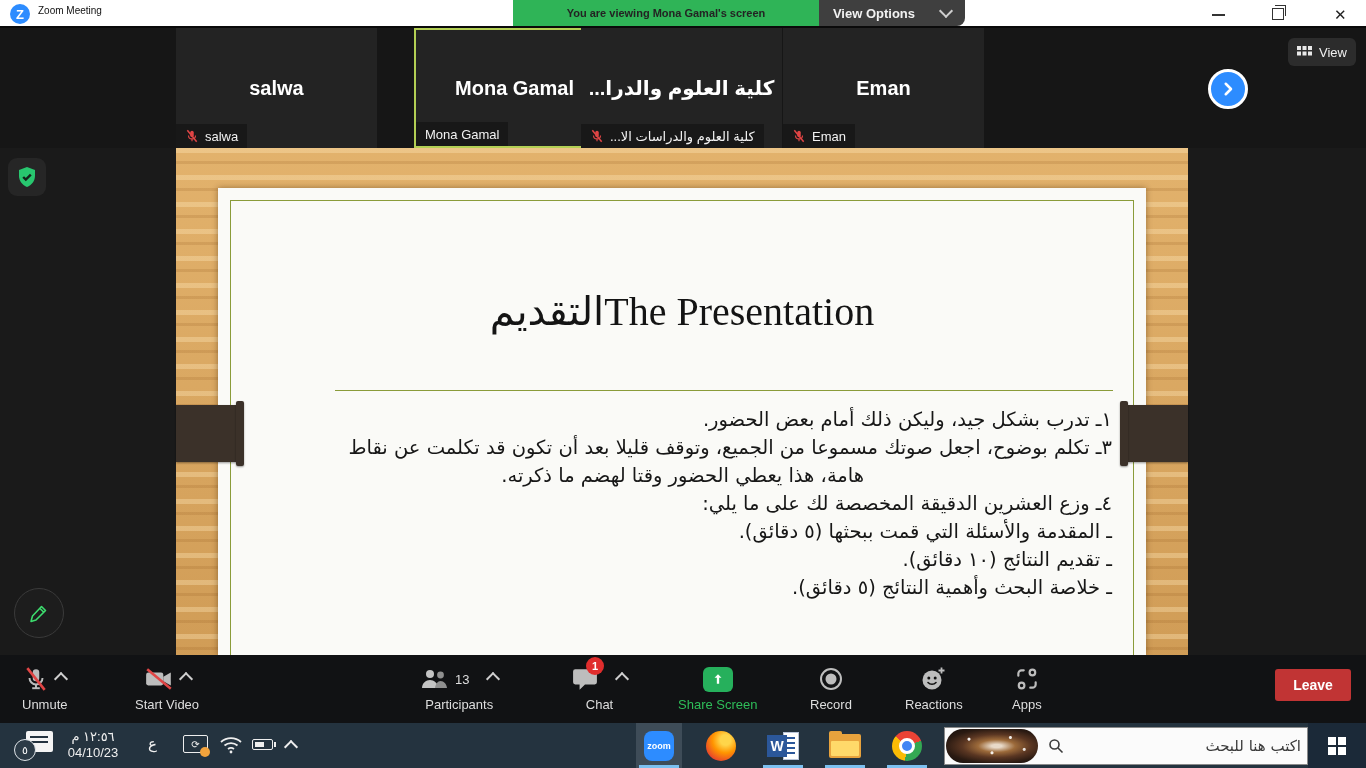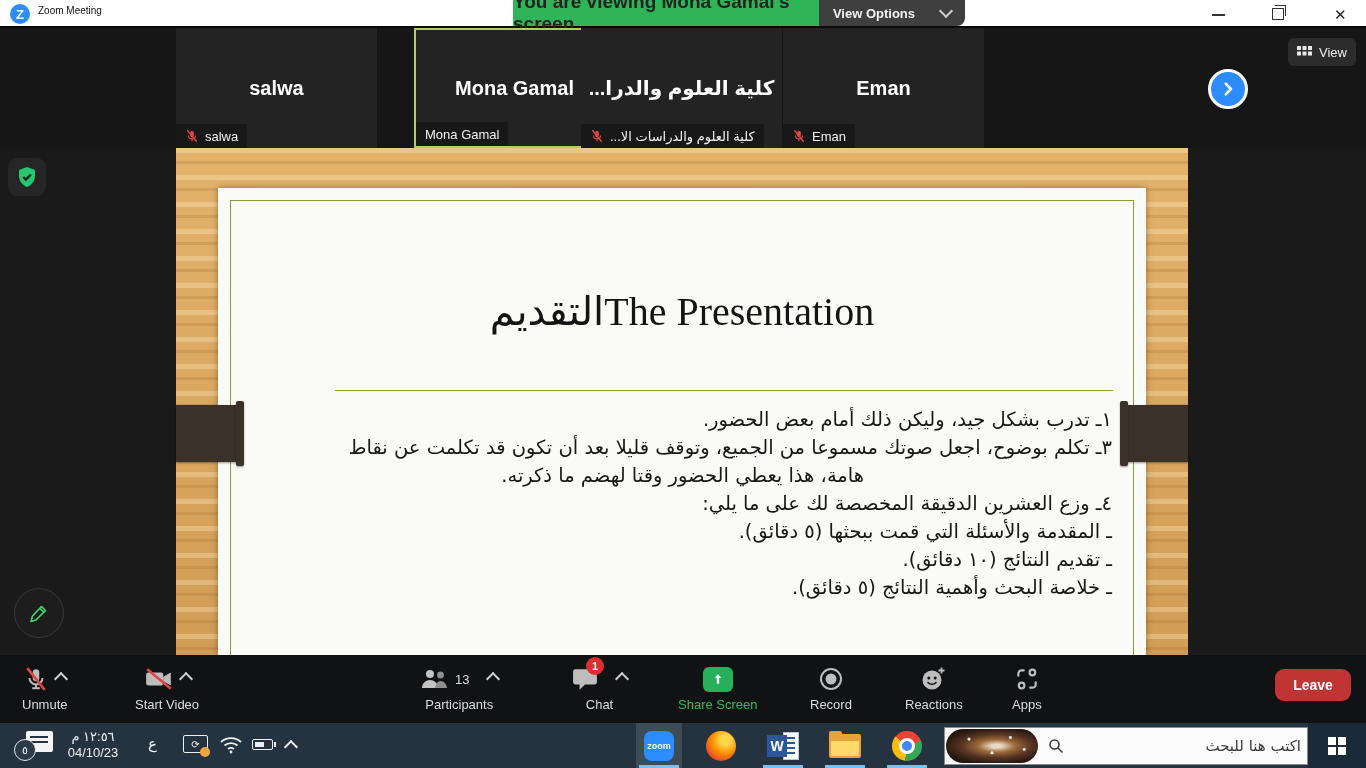--- a/index.html
+++ b/index.html
@@ -6,21 +6,21 @@
   #app{position:relative;width:1366px;height:768px;overflow:hidden;
        font-family:"Liberation Sans","DejaVu Sans",sans-serif;background:#1a1a1a;}
   .abs{position:absolute;}
 
   
   .titlebar{left:0;top:0;width:1366px;height:28px;background:#fff;border-bottom:2px solid #0a0a0a;box-sizing:border-box;}
   .zlogo{left:10px;top:4px;width:20px;height:20px;border-radius:50%;background:#2d8cff;color:#fff;
          font-weight:bold;font-size:13px;display:flex;align-items:center;justify-content:center;}
   .apptitle{left:38px;top:5px;font-size:10px;color:#111;}
   .banner{left:513px;top:0;width:306px;height:26px;background:#2fb457;color:#232323;font-weight:bold;
-          font-size:19px;display:flex;align-items:center;justify-content:center;}
+          font-size:11px;display:flex;align-items:center;justify-content:center;}
   .viewopts{left:819px;top:0;width:146px;height:26px;background:#3f3f3f;color:#f2f2f2;font-weight:bold;
             font-size:13px;display:flex;align-items:center;justify-content:center;gap:26px;border-radius:0 0 8px 0;}
   .chev{width:8px;height:8px;border-left:2px solid #cfcfcf;border-top:2px solid #cfcfcf;display:inline-block;}
   .chev.up{transform:rotate(45deg);}
   .chev.down{transform:rotate(225deg);margin-top:-4px;}
   .minbar{left:1212px;top:14px;width:13px;height:2px;background:#333;}
   .restore{left:1272px;top:8px;width:10px;height:10px;border:1.5px solid #333;}
   .restore:before{content:"";position:absolute;left:2px;top:-4px;width:10px;height:10px;border-top:1.5px solid #333;border-right:1.5px solid #333;}
   .closex{left:1334px;top:6px;font-size:15px;color:#222;}
 
@@ -80,21 +80,21 @@
   
   .toolbar{left:0;top:655px;width:1366px;height:68px;background:#111214;}
   .tbitem{display:flex;flex-direction:column;align-items:center;color:#dedede;font-size:13px;}
   .tbrow{display:flex;align-items:center;gap:7px;height:32px;}
   .tblabel{margin-top:2px;}
   .green{color:#2ebd59;}
   .sharesq{width:30px;height:25px;border-radius:6px;background:#26b05c;display:flex;align-items:center;justify-content:center;}
   .badge{position:absolute;margin-left:14px;margin-top:-26px;min-width:18px;height:18px;border-radius:9px;
          background:#e02d2d;color:#fff;font-size:11px;font-weight:bold;display:flex;align-items:center;justify-content:center;}
   .leavebtn{left:1275px;top:14px;width:76px;height:32px;background:#c13434;color:#fff;font-weight:bold;
-            font-size:14px;border-radius:9px;display:flex;align-items:center;justify-content:center;}
+            font-size:14px;border-radius:3px;display:flex;align-items:center;justify-content:center;}
 
   
   .taskbar{left:0;top:723px;width:1366px;height:45px;background:#24333f;color:#f0f0f0;}
   .clock{left:56px;top:6px;width:74px;text-align:center;font-size:13px;line-height:16px;}
   .lang{left:148px;top:12px;font-size:15px;}
   .bubble{left:26px;top:8px;width:27px;height:21px;background:#f4f4f4;border-radius:2px;}
   .bubble:before{content:"";position:absolute;left:4px;top:5px;width:18px;height:2px;background:#24333f;box-shadow:0 5px 0 #24333f;}
   .bubble:after{content:"";position:absolute;left:3px;bottom:-5px;border:5px solid transparent;border-top-color:#f4f4f4;}
   .notifbadge{left:14px;top:16px;width:22px;height:22px;border-radius:50%;background:#2c3b47;border:1.5px solid #dfe4e8;
               box-sizing:border-box;color:#fff;font-size:11px;display:flex;align-items:center;justify-content:center;}

